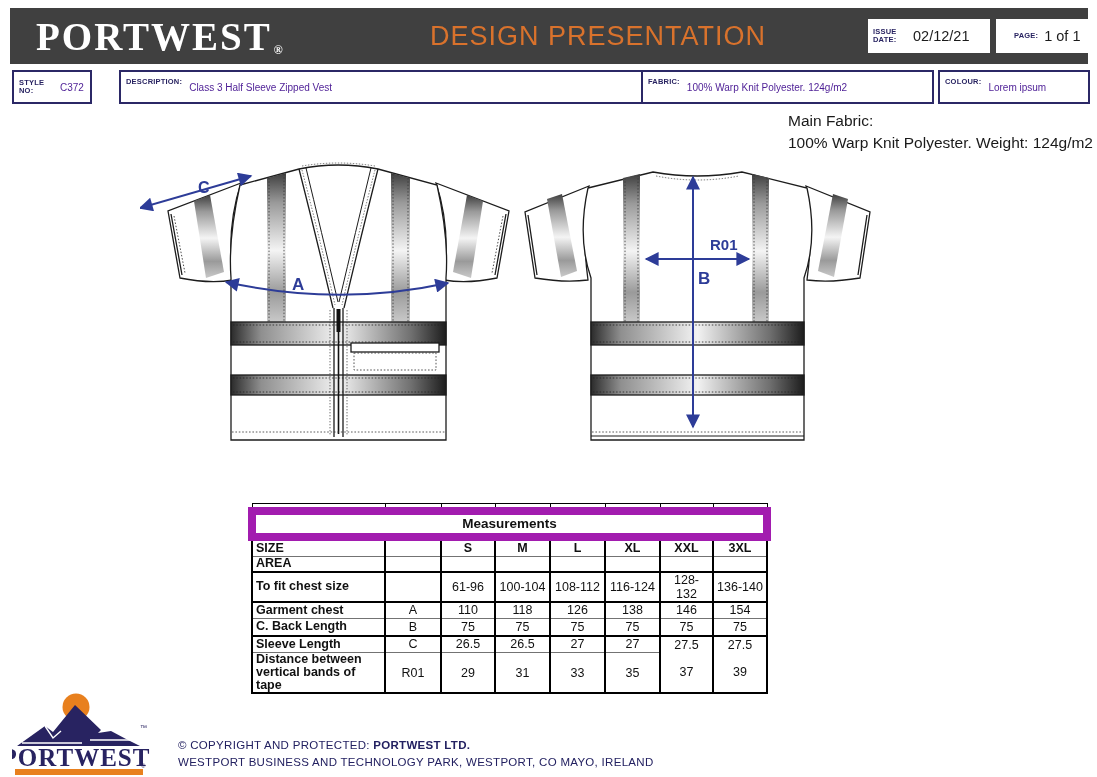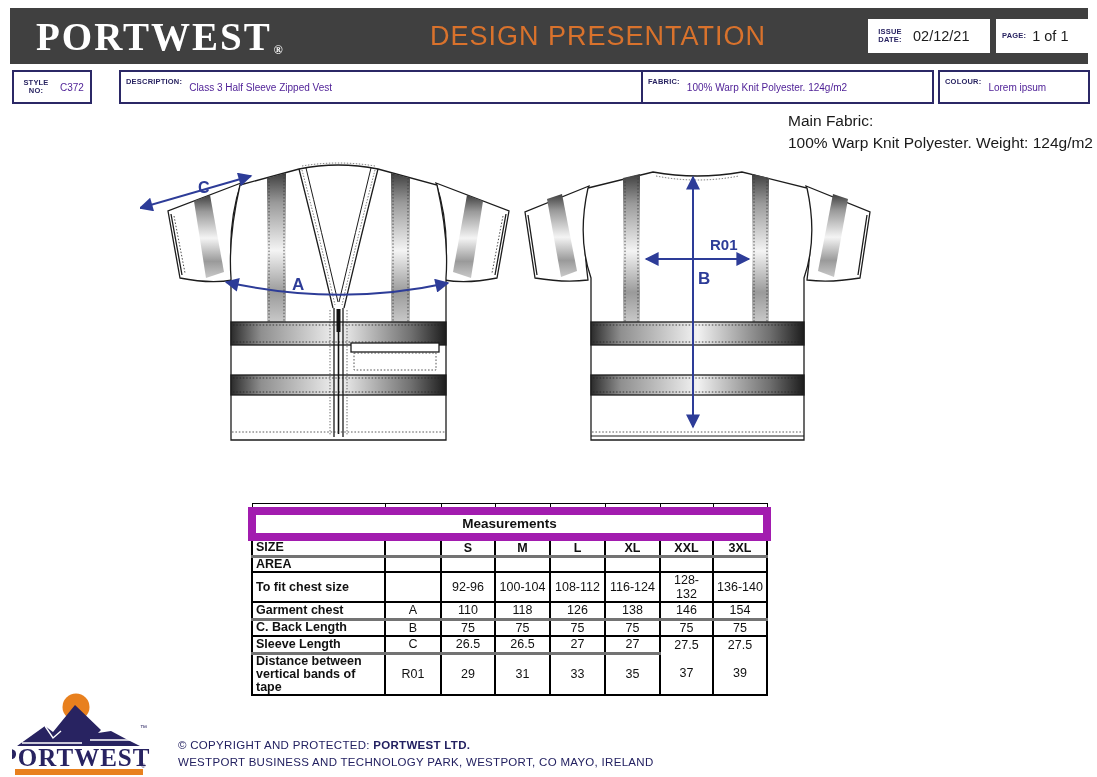--- a/index.html
+++ b/index.html
@@ -8,21 +8,21 @@
 
   
   .topbar{position:absolute;left:10px;top:8px;width:1078px;height:56px;background:#404040;}
   .brand{position:absolute;left:26px;top:6px;color:#ffffff;
          font-family:"Liberation Serif",serif;font-weight:bold;font-size:39px;letter-spacing:2px;}
   .brand .reg{font-size:12px;letter-spacing:0;position:relative;top:4px;left:2px;}
   .doc-title{position:absolute;left:420px;top:13px;color:#d9722c;font-size:27px;letter-spacing:1px;font-weight:normal;}
   .hbox{position:absolute;top:11px;height:34px;background:#ffffff;display:flex;align-items:center;box-sizing:border-box;}
   .hbox.issue{left:858px;width:122px;}
   .hbox.pagebox{left:986px;width:92px;}
-  .lab-sm{color:#282361;font-size:7.5px;font-weight:bold;line-height:8px;letter-spacing:.2px;text-align:center;}
+  .lab-sm{color:#282361;font-size:7.5px;font-weight:bold;line-height:8px;letter-spacing:.2px;}
   .lab-block{width:34px;margin-left:5px;}
   .hval{font-size:14.5px;color:#1b1b1b;margin-left:6px;white-space:nowrap;}
 
   
   .ibox{position:absolute;top:70px;height:34px;border:2px solid #2b2866;background:#fff;
         display:flex;align-items:center;box-sizing:border-box;}
   .ibox .ival{font-size:10px;color:#4c1d95;margin-left:7px;white-space:nowrap;}
   .box-style{left:12px;width:80px;}
   .box-desc{left:119px;width:610px;}
   .box-fabric{left:641px;width:293px;}
@@ -40,21 +40,21 @@
   .mtable td{border-left:2px solid #000;border-right:2px solid #000;padding:0 3px;
              font-size:12.5px;color:#111;height:17px;box-sizing:border-box;vertical-align:middle;}
   .row-tick td{border:1px solid #000;border-bottom:2px solid #000;height:7px;padding:0;}
   .row-title td{border:8px solid #a21caf;font-weight:bold;text-align:center;font-size:13.5px;height:26px;}
   .row-size td{height:20px;}
   .row-area td{height:15px;}
   .row-tall td{height:29px;}
   .c-lbl{font-weight:bold;text-align:left;padding-left:4px;font-size:12.3px;line-height:13px;}
   .c-code,.c-val{text-align:center;}
   .c-size{text-align:center;font-weight:bold;}
-  .bb1{border-bottom:3px solid #737373;}
+  .bb1{border-bottom:1px solid #737373;}
   .bb2{border-bottom:2px solid #000;}
   .bb0{border-bottom:none;}
 
   
   .footer-logo{position:absolute;left:12px;top:690px;}
   .copyright{position:absolute;left:178px;top:737px;color:#232161;font-size:11.5px;
              letter-spacing:.3px;line-height:17px;white-space:nowrap;}
   .copyright b{font-weight:bold;}
 </style>
 </head>
@@ -63,21 +63,21 @@
 <div class="page">
 
   <div class="topbar">
     <div class="brand"><span>PORTWEST</span><span class="reg">®</span></div>
     <div class="doc-title">DESIGN PRESENTATION</div>
     <div class="hbox issue">
       <div class="lab-sm lab-block">ISSUE DATE:</div>
       <div class="hval">02/12/21</div>
     </div>
     <div class="hbox pagebox">
-      <div class="lab-sm" style="margin-left:6px;">PAGE:</div>
+      <div class="lab-sm" style="margin-left:18px;">PAGE:</div>
       <div class="hval">1 of 1</div>
     </div>
   </div>
 
   <div class="ibox box-style">
     <div class="lab-sm lab-block" style="align-self:center;">STYLE NO:</div>
     <div class="ival">C372</div>
   </div>
   <div class="ibox box-desc">
     <div class="lab-one">DESCRIPTION:</div>
@@ -232,21 +232,21 @@
           <td class="bb2"></td>
           <td class="bb2"></td>
           <td class="bb2"></td>
           <td class="bb2"></td>
           <td class="bb2"></td>
           <td class="bb2"></td>
         </tr>
         <tr>
           <td class="c-lbl bb2">To fit chest size</td>
           <td class="c-code bb2"></td>
-          <td class="c-val bb2">92-96</td>
+          <td class="c-val bb2">61-96</td>
           <td class="c-val bb2">100-104</td>
           <td class="c-val bb2">108-112</td>
           <td class="c-val bb2">116-124</td>
           <td class="c-val bb2">128-132</td>
           <td class="c-val bb2">136-140</td>
         </tr>
         <tr>
           <td class="c-lbl bb1">Garment chest</td>
           <td class="c-code bb1">A</td>
           <td class="c-val bb1">110</td>

